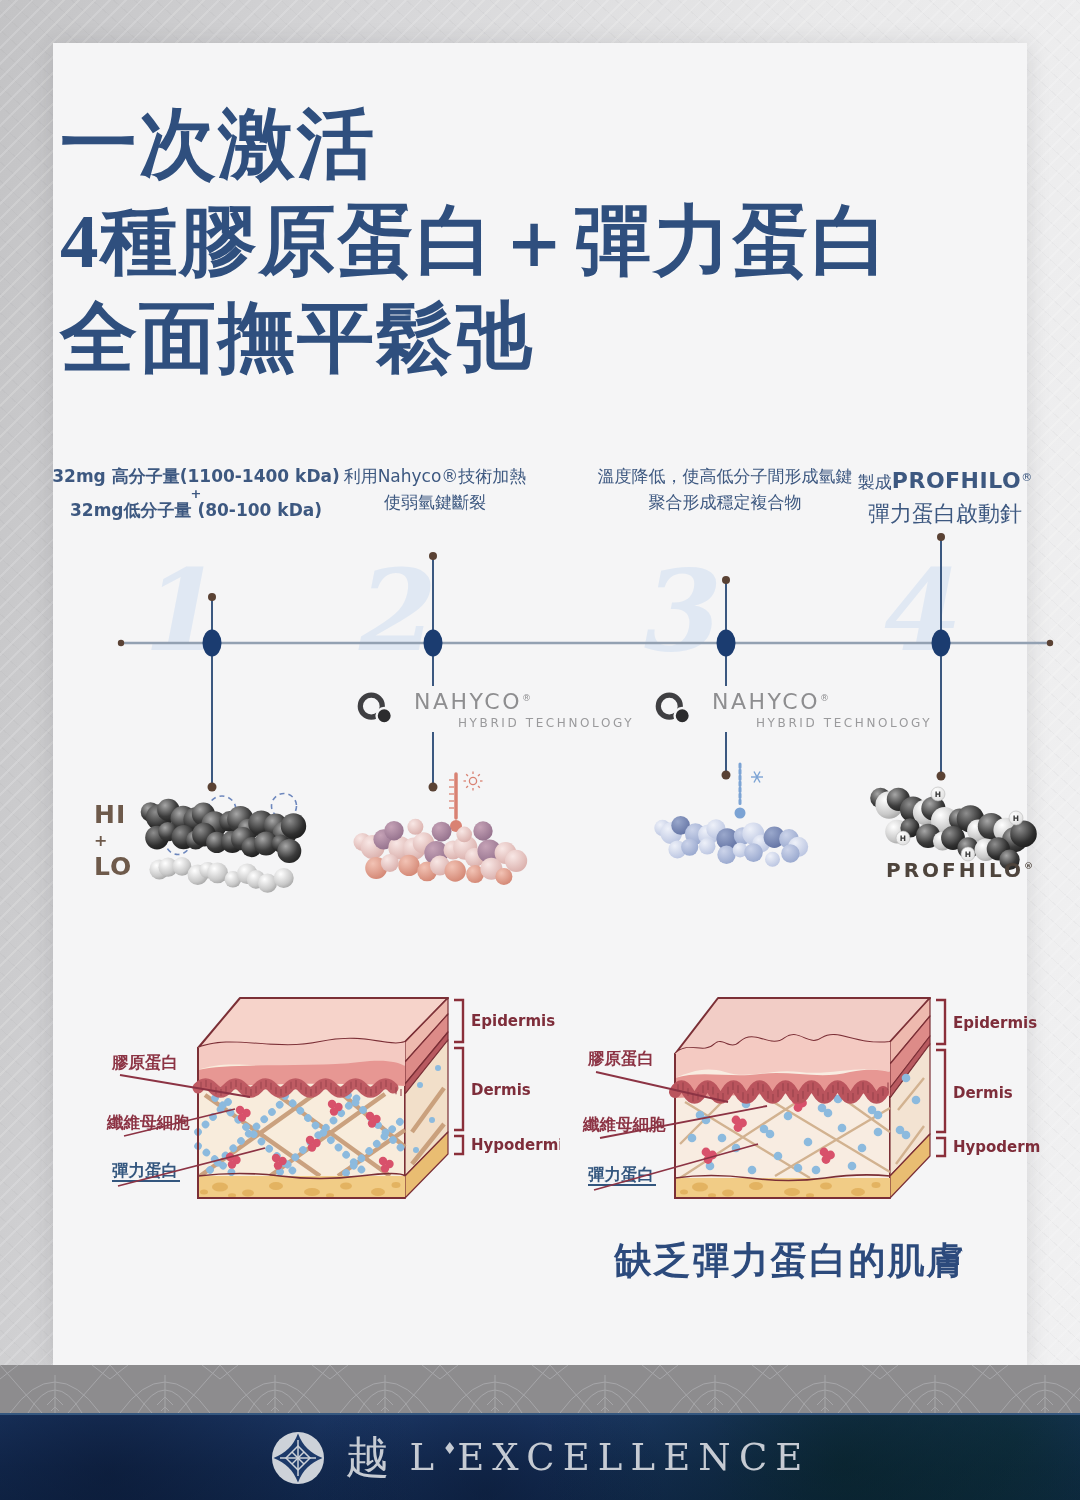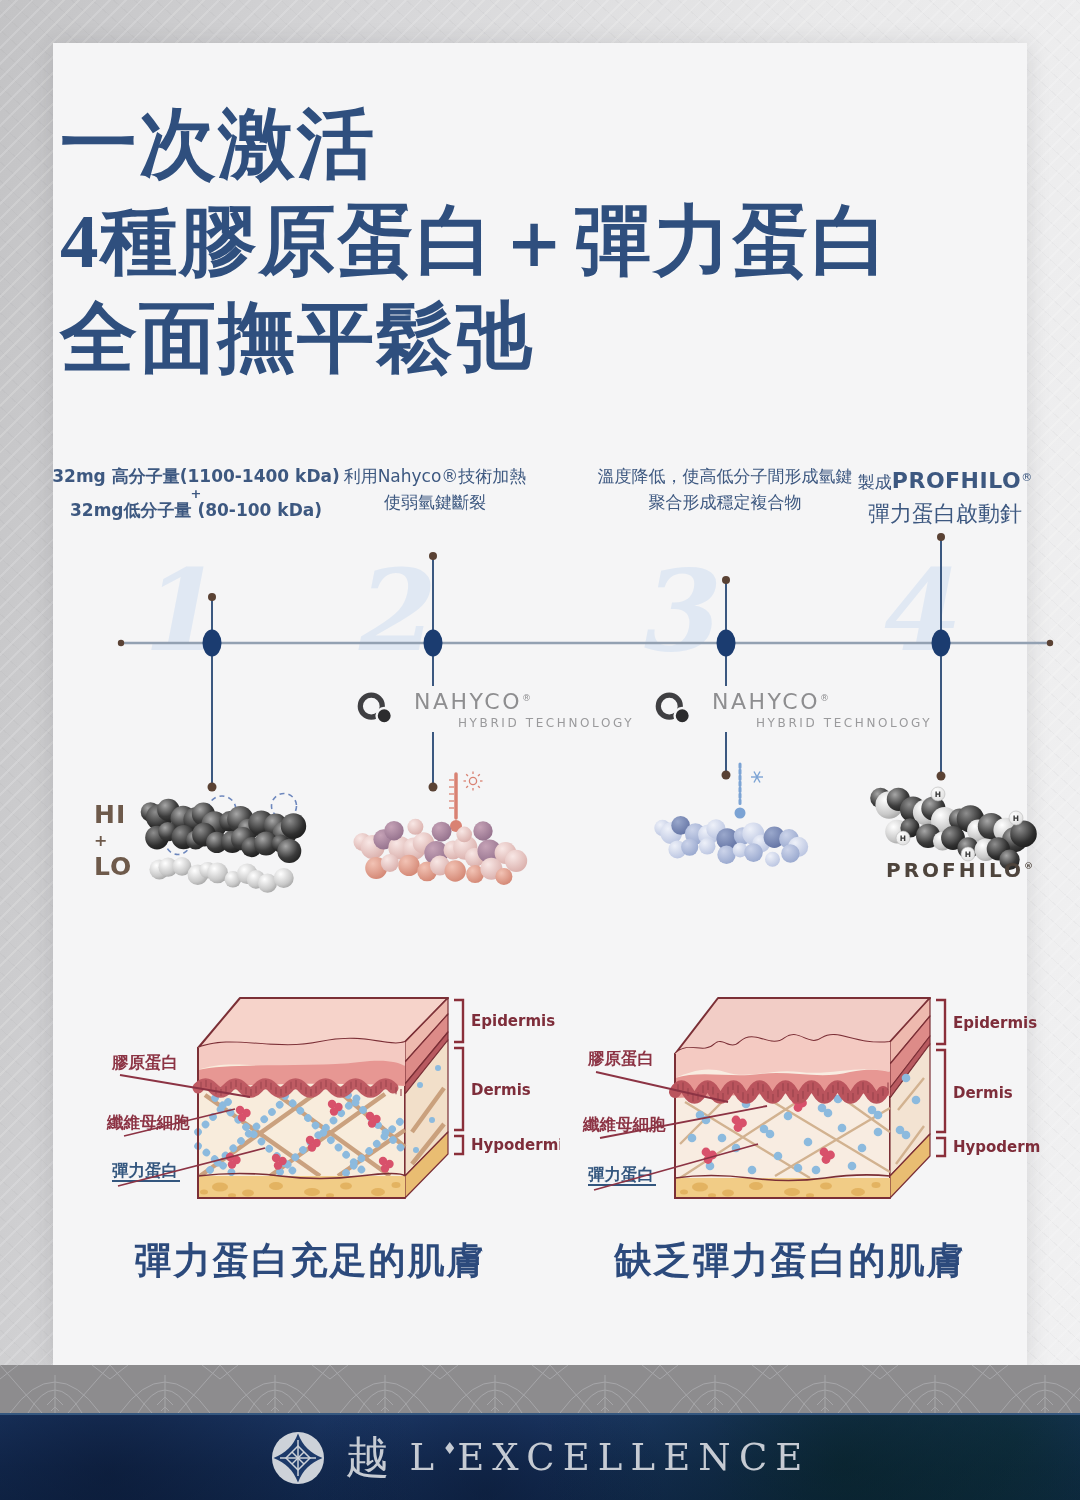--- a/index.html
+++ b/index.html
@@ -645,21 +645,20 @@
     <text class="skin-label-red" x="23" y="150">纖維母細胞</text>
     <text class="skin-label-navy" x="28" y="200">彈力蛋白</text>
     <line x1="28" y1="205" x2="96" y2="205" stroke="#33567e" stroke-width="1.8"></line>
     <g stroke="#8c3344" stroke-width="1.8">
       <line x1="36" y1="92" x2="168" y2="122"></line>
       <line x1="40" y1="158" x2="207" y2="126"></line>
       <line x1="34" y1="210" x2="198" y2="164"></line>
     </g>
   </svg>
 
-  <div class="caption" style="left:60px;">彈力蛋白充足的肌膚</div>
   <div class="caption" style="left:540px;">缺乏彈力蛋白的肌膚</div>
 
   <svg class="orn-band" viewBox="0 0 1080 48" preserveAspectRatio="none">
     <defs>
       <pattern id="orn" width="110" height="48" patternUnits="userSpaceOnUse">
         <rect width="110" height="48" fill="#8d8c8e"></rect>
         <g stroke="#a6a6a9" stroke-width="1" fill="none">
           <path d="M10,48 Q55,-14 100,48"></path>
           <path d="M28,48 Q55,2 82,48"></path>
           <path d="M0,0 L42,48 M110,0 L68,48"></path>

